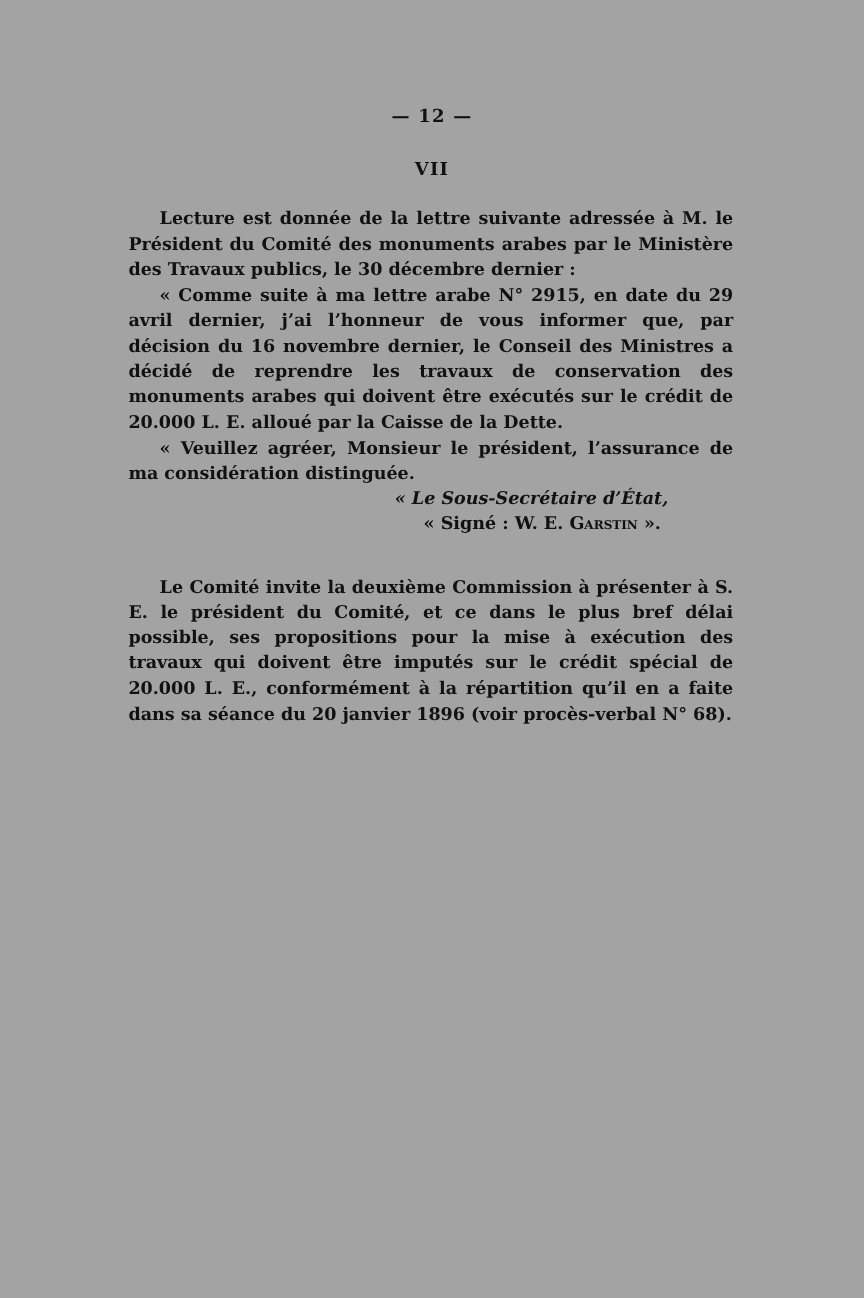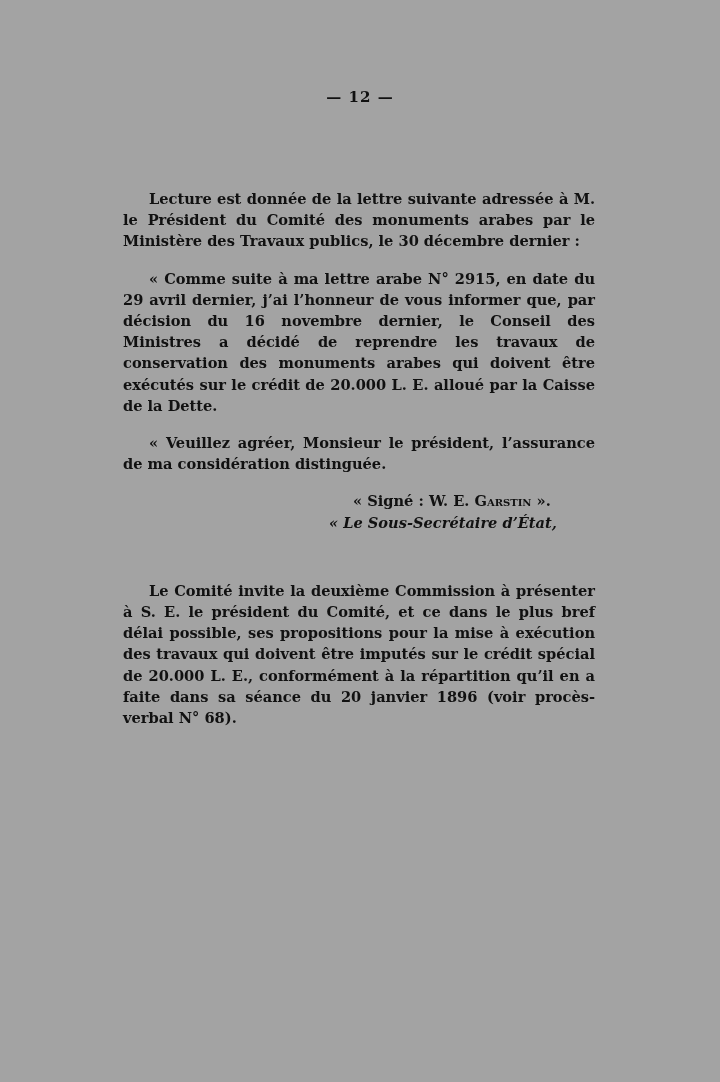--- a/index.html
+++ b/index.html
@@ -47,21 +47,21 @@
       position: absolute;
       top: 172px;
       left: 107px;
       width: 504px;
       font-size: 14.6px;
       line-height: 21.2px;
       text-align: justify;
       font-weight: bold;
     }
     .body-text p {
-      margin: 16px;
+      margin: 0;
       text-indent: 26px;
       text-align: justify;
       hyphens: manual;
     }
     .signature {
       margin: 0;
       font-size: 14.6px;
       line-height: 21.2px;
     }
     .sig-title {
@@ -78,27 +78,28 @@
       height: 31px;
     }
   </style>
 </head>
 <body>
 
 <div class="page">
 
   <div class="page-number">— 12 —</div>
 
+  <div class="section-heading">VII</div>
 
   <div class="body-text">
     <p>Lecture est donnée de la lettre suivante adressée à M. le Président du Comité des monuments arabes par le Ministère des Travaux publics, le 30 décembre dernier :</p>
     <p>« Comme suite à ma lettre arabe N° 2915, en date du 29 avril dernier, j’ai l’honneur de vous informer que, par décision du 16 novembre dernier, le Conseil des Ministres a décidé de reprendre les travaux de conservation des monuments arabes qui doivent être exécutés sur le crédit de 20.000 L. E. alloué par la Caisse de la Dette.</p>
     <p>« Veuillez agréer, Monsieur le président, l’assurance de ma considération distinguée.</p>
 
+    <div class="signature sig-title">« Le Sous-Secrétaire d’État,</div>
     <div class="signature sig-name"><span>« Signé : W. E. </span><span class="smallcaps">Garstin</span><span> ».</span></div>
-    <div class="signature sig-title">« Le Sous-Secrétaire d’État,</div>
 
     <div class="gap"></div>
 
     <p>Le Comité invite la deuxième Commission à présenter à S. E. le président du Comité, et ce dans le plus bref délai possible, ses propositions pour la mise à exécution des travaux qui doivent être imputés sur le crédit spécial de 20.000 L. E., conformément à la répartition qu’il en a faite dans sa séance du 20 janvier 1896 (voir procès-verbal N° 68).</p>
   </div>
 
 </div>
 
 </body></html>

